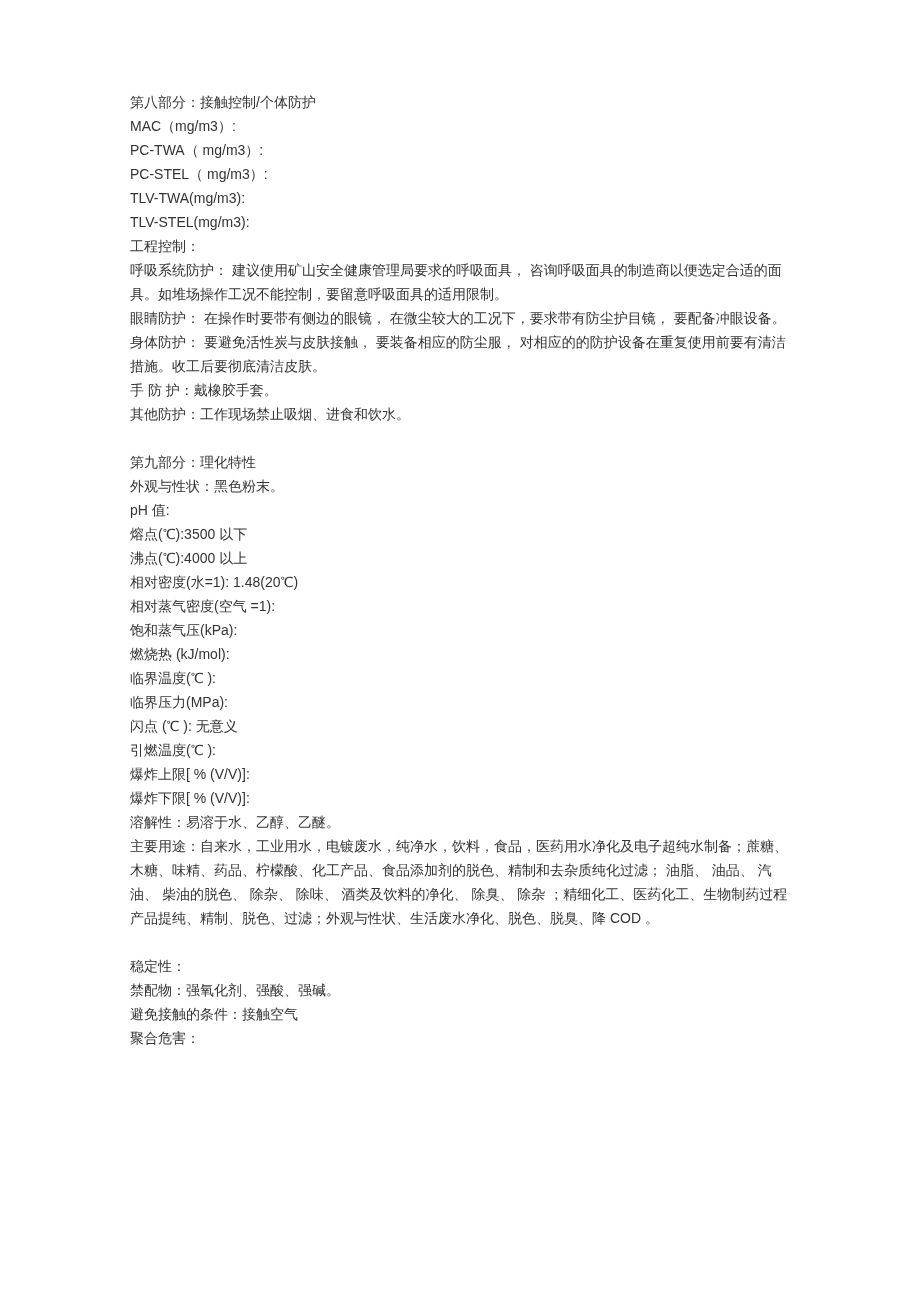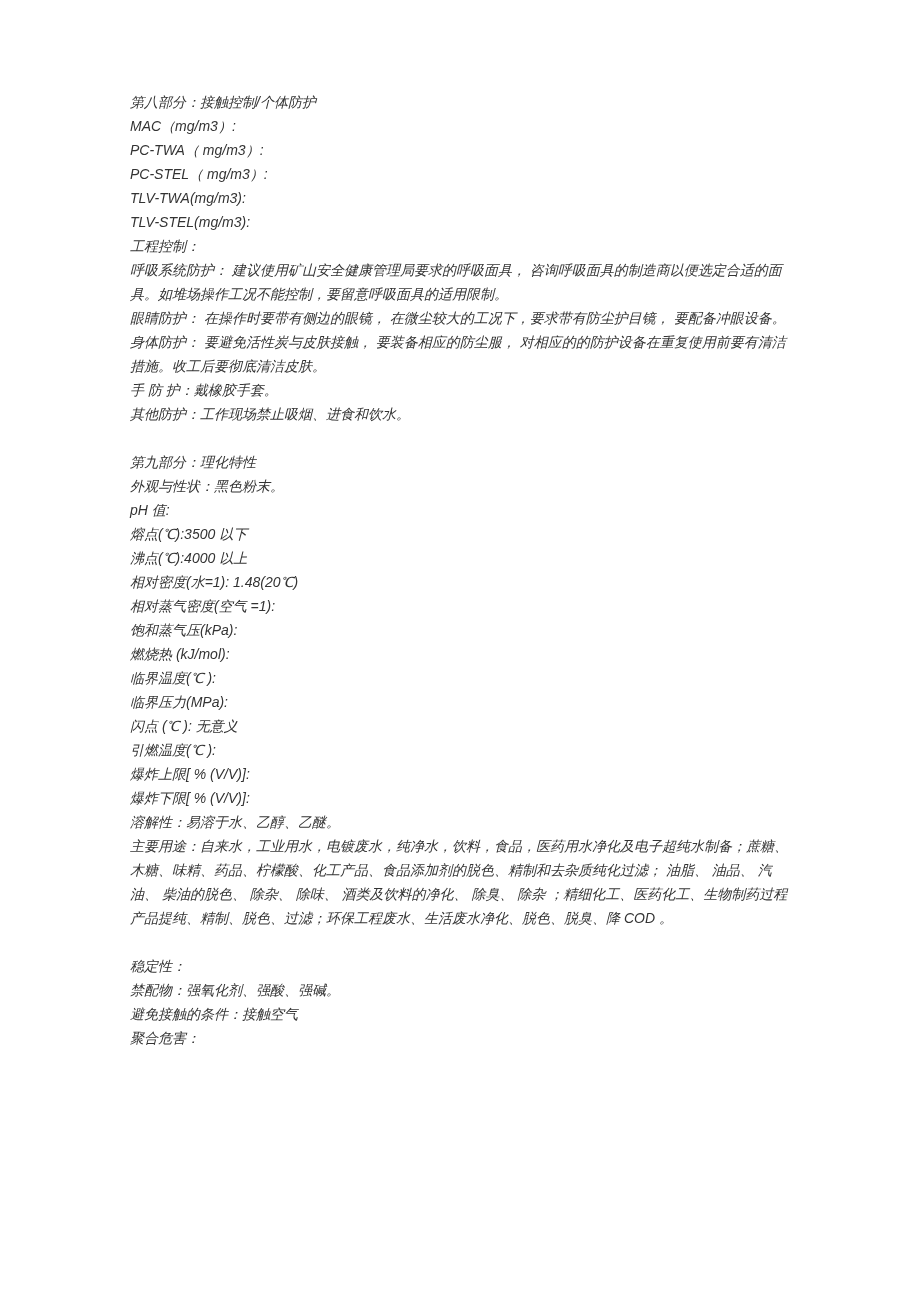--- a/index.html
+++ b/index.html
@@ -9,21 +9,20 @@
     font-family: "Microsoft YaHei", "SimSun", Arial, sans-serif;
   }
   .page {
     width: 920px;
     min-height: 1303px;
     box-sizing: border-box;
     padding: 90px 130px 60px 130px;
     color: #333333;
     font-size: 14px;
     line-height: 24px;
-    font-style: italic;
   }
   .line {
     white-space: normal;
   }
   .section-gap {
     height: 24px;
   }
 </style>
 </head>
 <body>
@@ -54,21 +53,21 @@
   <div class="line">相对蒸气密度(空气  =1):</div>
   <div class="line">饱和蒸气压(kPa):</div>
   <div class="line">燃烧热 (kJ/mol):</div>
   <div class="line">临界温度(℃  ):</div>
   <div class="line">临界压力(MPa):</div>
   <div class="line">闪点 (℃  ): 无意义</div>
   <div class="line">引燃温度(℃  ):</div>
   <div class="line">爆炸上限[ %  (V/V)]:</div>
   <div class="line">爆炸下限[ %  (V/V)]:</div>
   <div class="line">溶解性：易溶于水、乙醇、乙醚。</div>
-  <div class="line">主要用途：自来水，工业用水，电镀废水，纯净水，饮料，食品，医药用水净化及电子超纯水制备；蔗糖、木糖、味精、药品、柠檬酸、化工产品、食品添加剂的脱色、精制和去杂质纯化过滤；  油脂、  油品、  汽油、  柴油的脱色、  除杂、  除味、  酒类及饮料的净化、  除臭、  除杂  ；精细化工、医药化工、生物制药过程产品提纯、精制、脱色、过滤；环保工程废水、生活废水净化、脱色、脱臭、降 COD 。</div>
+  <div class="line">主要用途：自来水，工业用水，电镀废水，纯净水，饮料，食品，医药用水净化及电子超纯水制备；蔗糖、木糖、味精、药品、柠檬酸、化工产品、食品添加剂的脱色、精制和去杂质纯化过滤；  油脂、  油品、  汽油、  柴油的脱色、  除杂、  除味、  酒类及饮料的净化、  除臭、  除杂  ；精细化工、医药化工、生物制药过程产品提纯、精制、脱色、过滤；外观与性状、生活废水净化、脱色、脱臭、降 COD 。</div>
 
   <div class="section-gap"></div>
 
   <div class="line">稳定性：</div>
   <div class="line">禁配物：强氧化剂、强酸、强碱。</div>
   <div class="line">避免接触的条件：接触空气</div>
   <div class="line">聚合危害：</div>
 
 </div>
 

